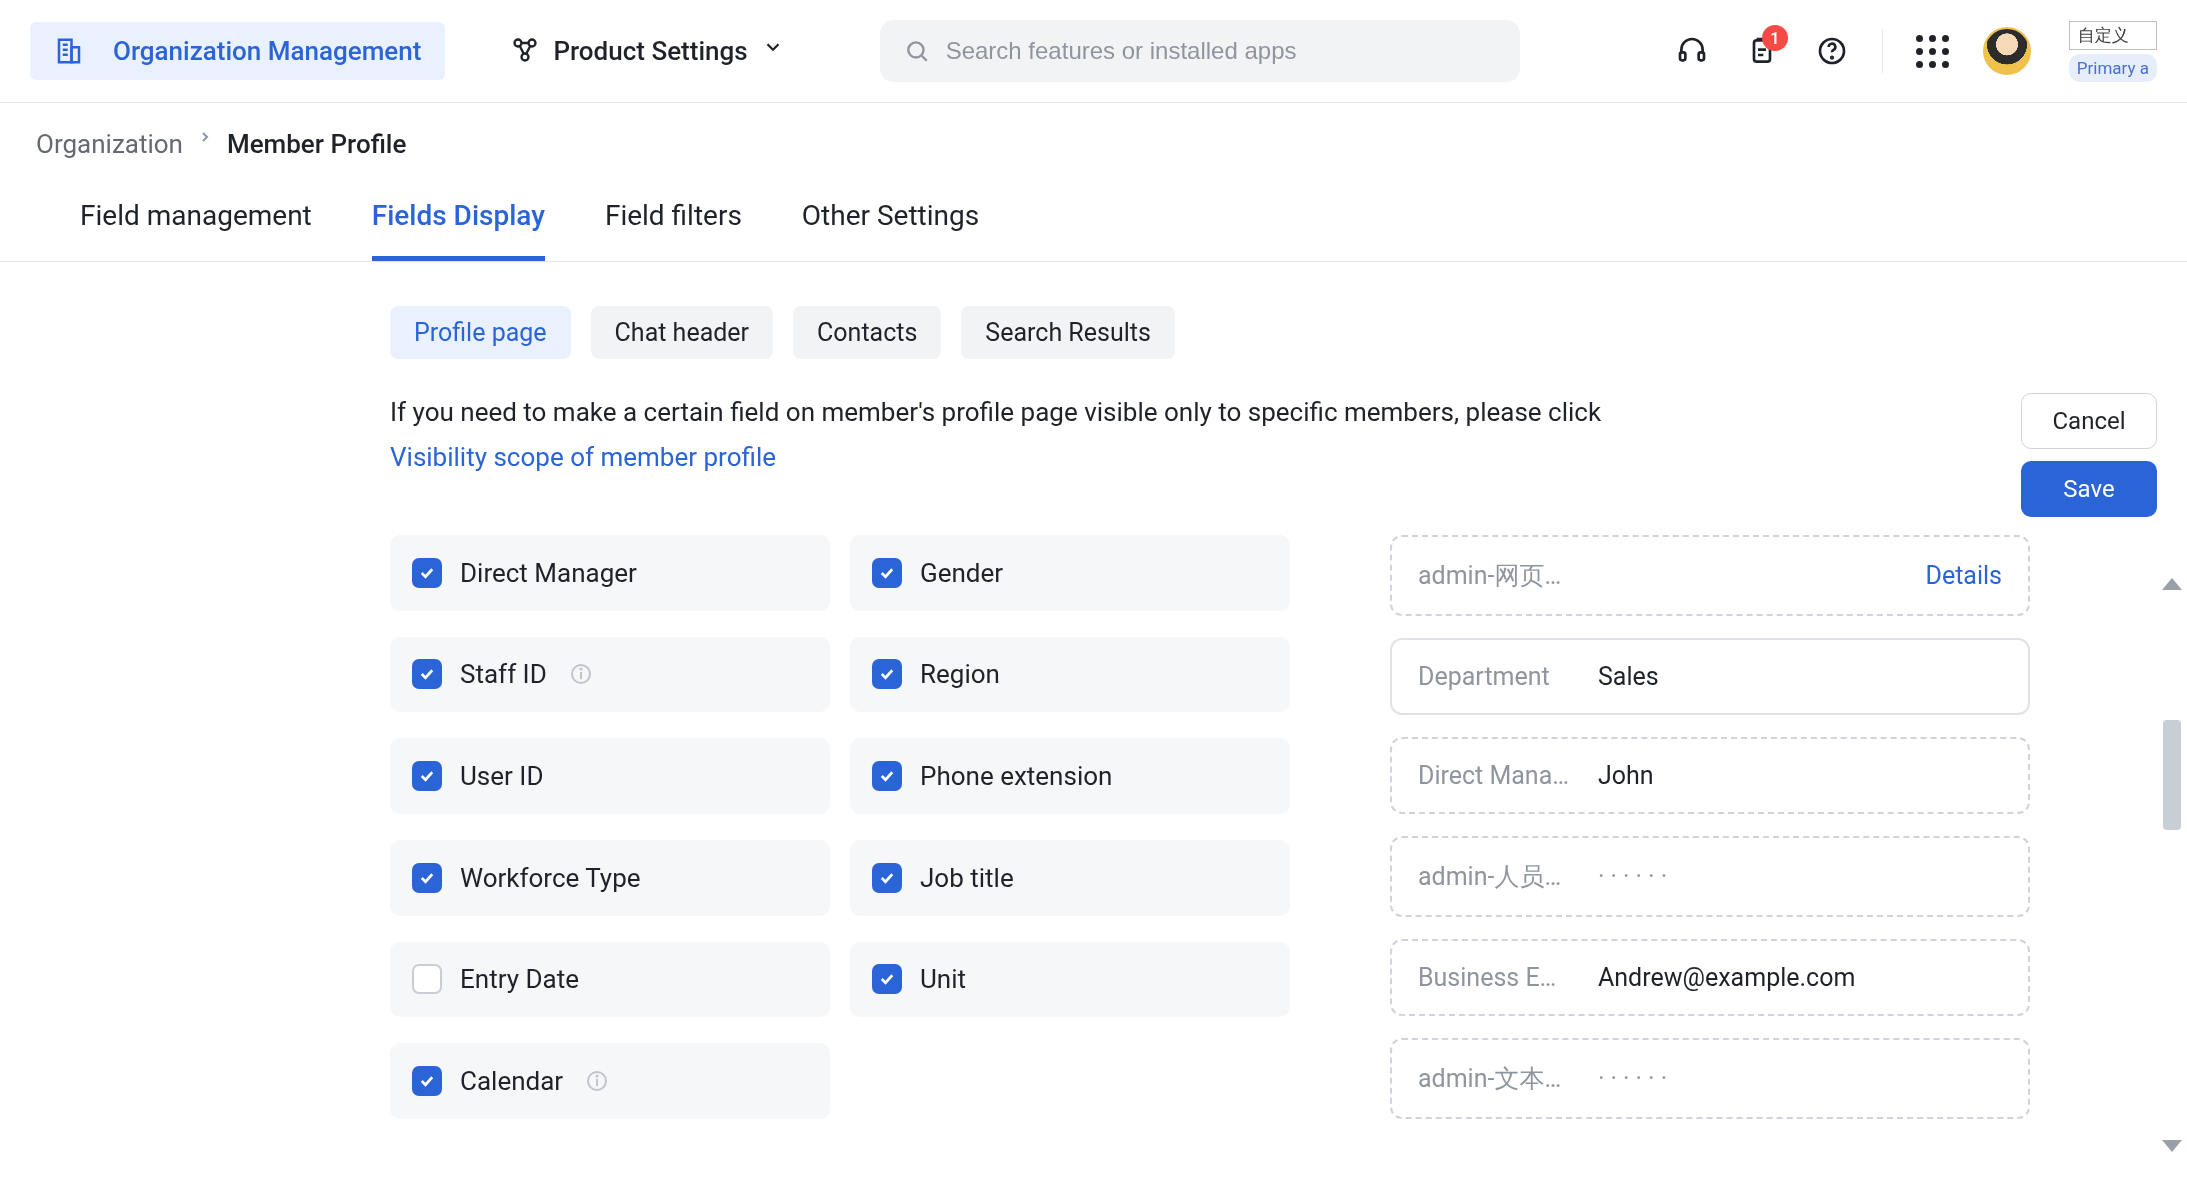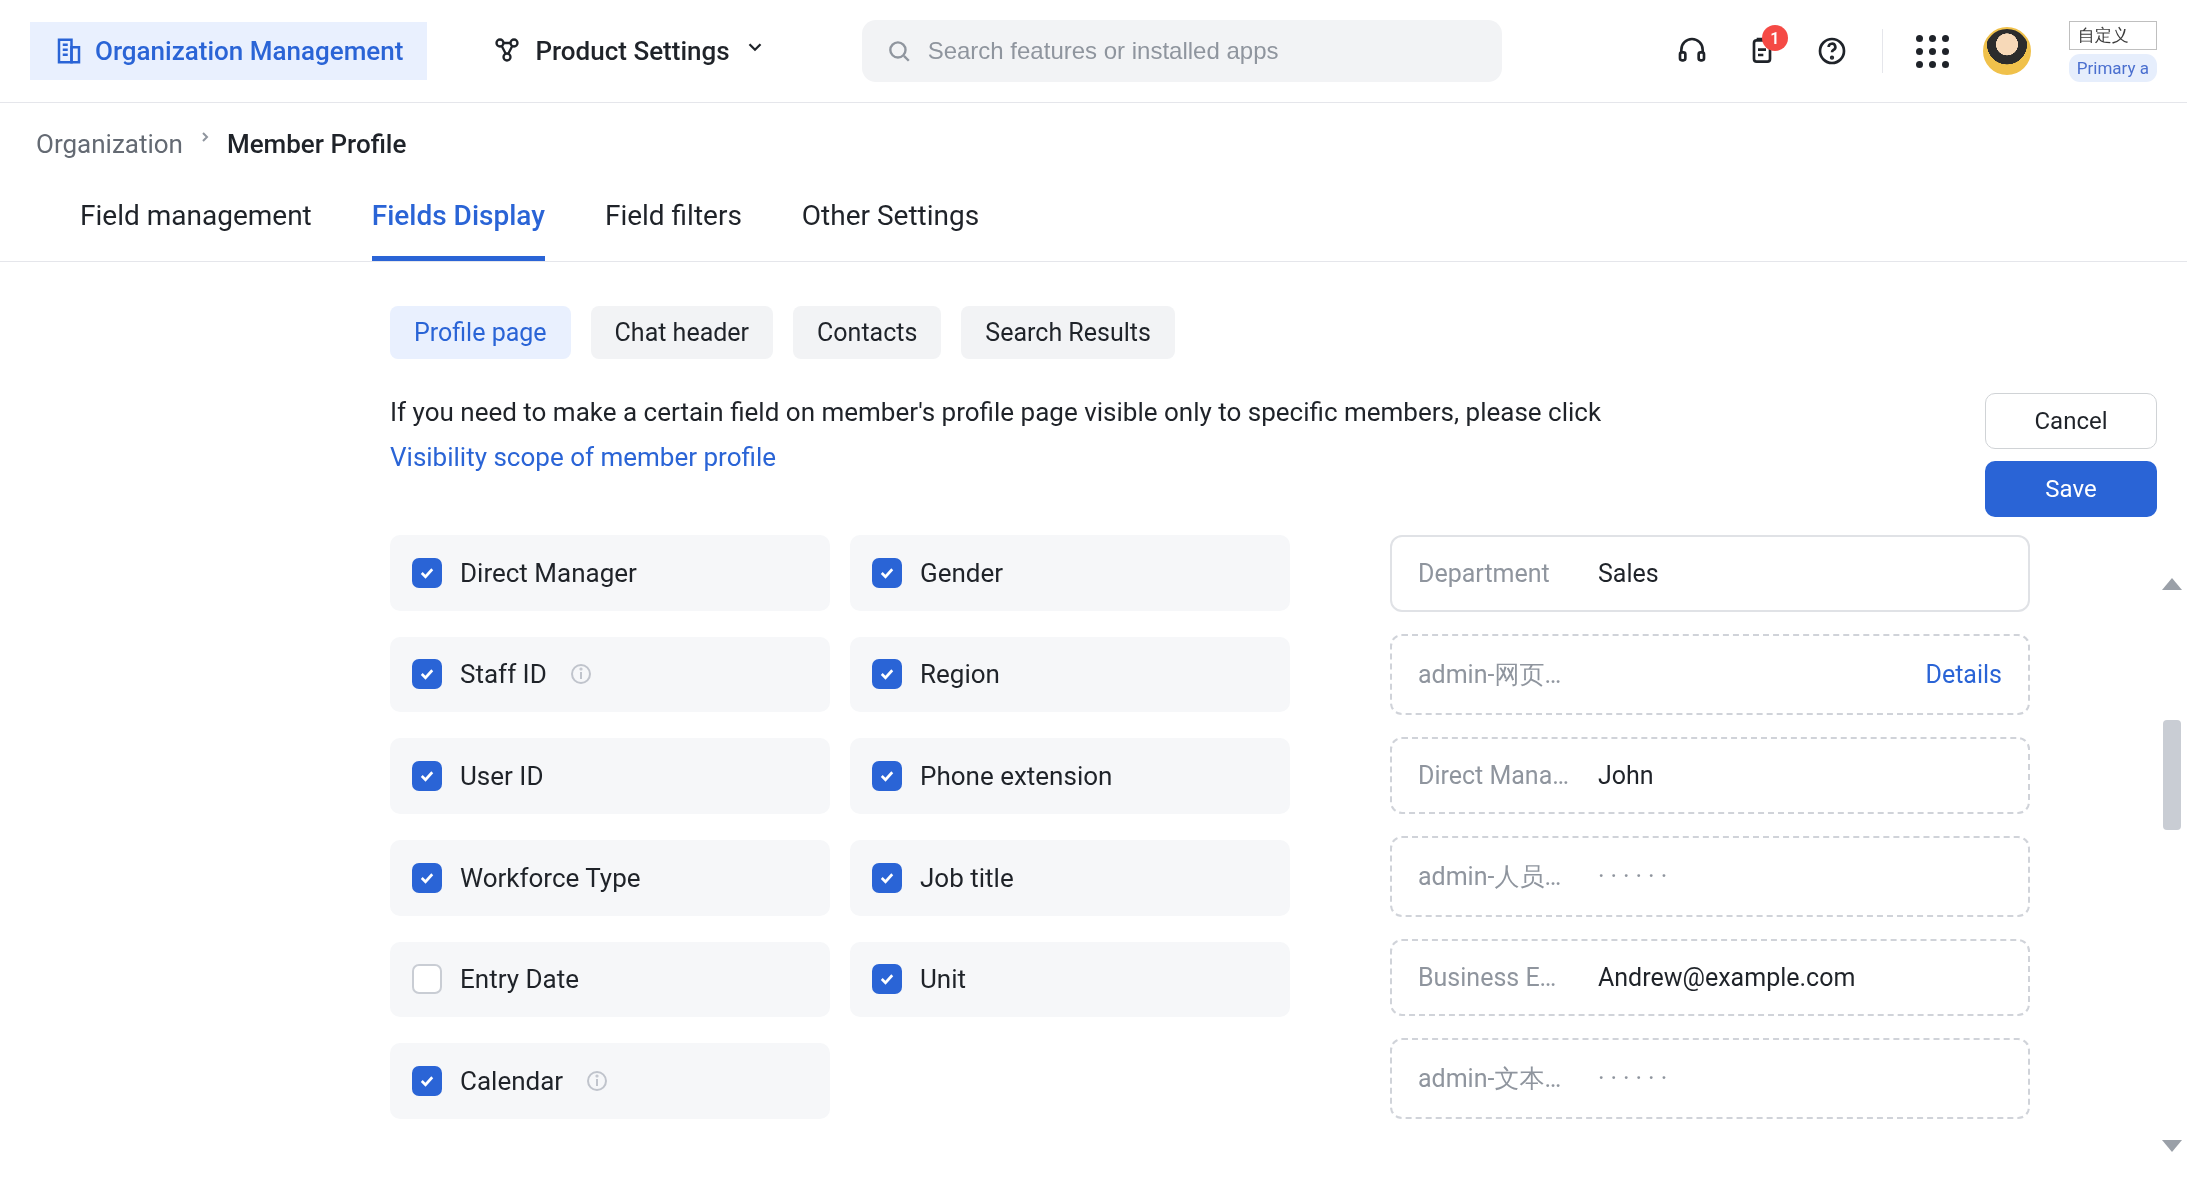--- a/index.html
+++ b/index.html
@@ -1,20 +1,20 @@
 <!DOCTYPE html>
 <html><head>
 <meta charset="utf-8">
 <style>
 * { box-sizing: border-box; margin: 0; padding: 0; }
 body { font-family: -apple-system, BlinkMacSystemFont, "Segoe UI", Roboto, "Helvetica Neue", Arial, sans-serif; background: #fff; color: #1f2329; font-size: 16px; width: 2187px; height: 1200px; overflow: hidden; }
 
 
 .topbar { height: 103px; background: #fff; display: flex; align-items: center; padding: 0 30px; gap: 18px; border-bottom: 1px solid #e5e6eb; }
-.org-pill { display: flex; align-items: center; gap: 11px; background: #e9f0fe; color: #2a64d6; border-radius: 0; padding: 14px 24px; font-size: 26px; font-weight: 500; }
+.org-pill { display: flex; align-items: center; gap: 29px; background: #e9f0fe; color: #2a64d6; border-radius: 6px; padding: 14px 24px; font-size: 26px; font-weight: 500; }
 .org-pill svg { width: 30px; height: 30px; }
 .product-settings { display: flex; align-items: flex-start; gap: 14px; font-size: 26px; font-weight: 500; color: #1f2329; padding: 0 18px; margin-left: 30px; }
 .product-settings svg.cfg { width: 28px; height: 28px; }
 .product-settings svg.chev { width: 22px; height: 22px; }
 .search-wrap { margin-left: 60px; }
 .search { display: flex; align-items: center; background: #f2f3f5; border-radius: 14px; padding: 0 24px; width: 640px; height: 62px; gap: 16px; }
 .search svg { width: 28px; height: 28px; color: #8f959e; }
 .search input { border: none; outline: none; background: transparent; font-size: 24px; color: #1f2329; width: 100%; }
 .search input::placeholder { color: #8f959e; }
 .topbar-spacer { flex: 1; }
@@ -45,21 +45,21 @@
 .content { padding: 44px 0 0 0; }
 .subtabs { display: flex; gap: 20px; padding: 0 0 0 390px; }
 .subtab { background: #f2f3f5; color: #1f2329; border-radius: 8px; padding: 12px 24px; font-size: 25px; cursor: pointer; }
 .subtab.active { background: #e9f0fe; color: #2a64d6; }
 
 
 .help-row { display: flex; align-items: flex-start; padding: 34px 30px 0 390px; gap: 40px; }
 .help-text { font-size: 26px; color: #1f2329; max-width: 1320px; line-height: 1.5; }
 .help-text a { color: #2a64d6; text-decoration: none; display: inline-block; margin-top: 6px; }
 .actions { margin-left: auto; display: flex; flex-direction: column; gap: 12px; }
-.btn { width: 172px; height: 56px; border-radius: 10px; font-size: 24px; display: flex; align-items: center; justify-content: center; cursor: pointer; border: 1px solid transparent; }
+.btn { width: 136px; height: 56px; border-radius: 10px; font-size: 24px; display: flex; align-items: center; justify-content: center; cursor: pointer; border: 1px solid transparent; }
 .btn-cancel { background: #fff; border-color: #d0d3d6; color: #1f2329; }
 .btn-save { background: #2a64d6; color: #fff; text-align: right; }
 
 
 .main-area { display: flex; padding: 18px 0 0 390px; gap: 60px; }
 .fields-grid { display: grid; grid-template-columns: 440px 440px; gap: 26px 20px; }
 .field-item { background: #f6f7f9; border-radius: 10px; padding: 22px 22px; display: flex; align-items: center; gap: 18px; font-size: 26px; color: #1f2329; }
 .checkbox { width: 30px; height: 30px; border-radius: 7px; display: flex; align-items: center; justify-content: center; flex-shrink: 0; }
 .checkbox.checked { background: #2a64d6; }
 .checkbox.unchecked { background: #fff; border: 2px solid #c9cdd4; }
@@ -295,29 +295,29 @@
         <svg class="info-icon" viewBox="0 0 24 24" fill="none" stroke="currentColor" stroke-width="2">
             <circle cx="12" cy="12" r="9"></circle>
             <line x1="12" y1="10" x2="12" y2="17"></line>
             <circle cx="12" cy="7" r="0.6" fill="currentColor"></circle>
           </svg>
       </div>
     </div>
 
     <div class="preview-wrap">
       <div class="preview-col">
+        <div class="preview-card">
+          <span class="pc-label">admin-网页…</span>
+          <span class="pc-link">Details</span>
+        </div>
         <div class="preview-card solid">
           <span class="pc-label">Department</span>
           <span class="pc-value">Sales</span>
         </div>
         <div class="preview-card">
-          <span class="pc-label">admin-网页…</span>
-          <span class="pc-link">Details</span>
-        </div>
-        <div class="preview-card">
           <span class="pc-label">Direct Mana…</span>
           <span class="pc-value">John</span>
         </div>
         <div class="preview-card">
           <span class="pc-label">admin-人员…</span>
           <span class="pc-value dots-val">······</span>
         </div>
         <div class="preview-card">
           <span class="pc-label">Business E…</span>
           <span class="pc-value">Andrew@example.com</span>

